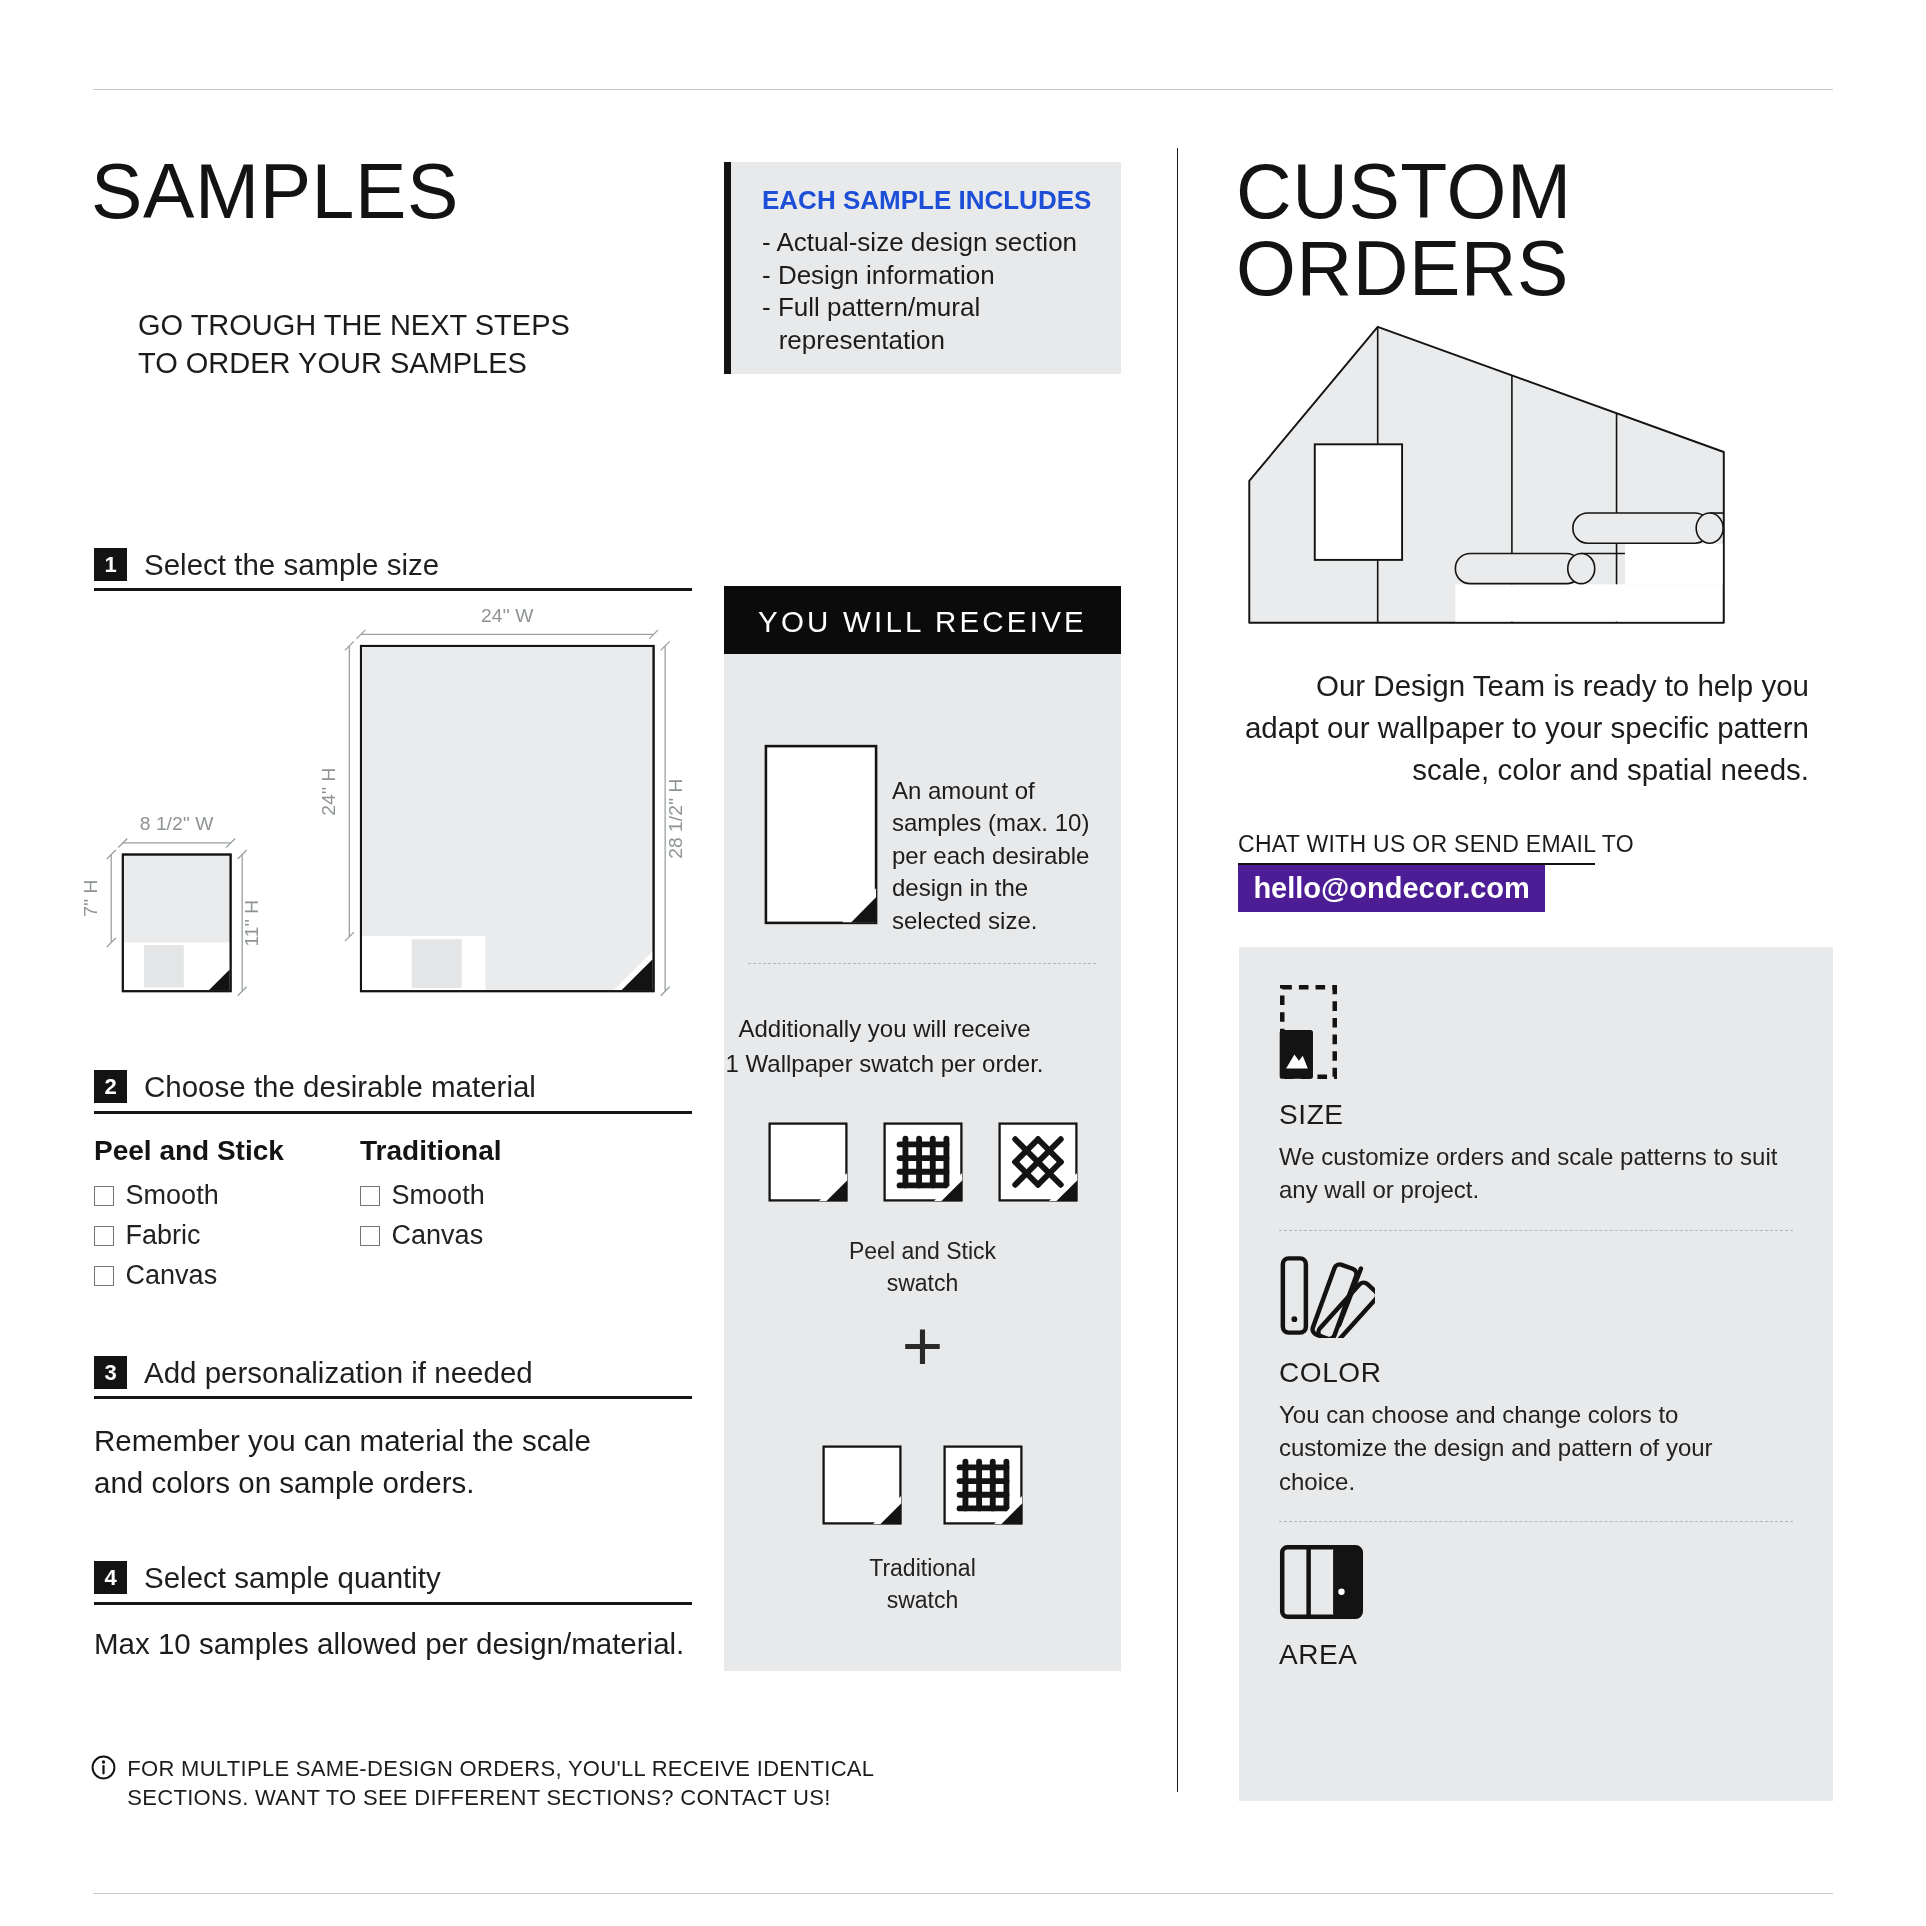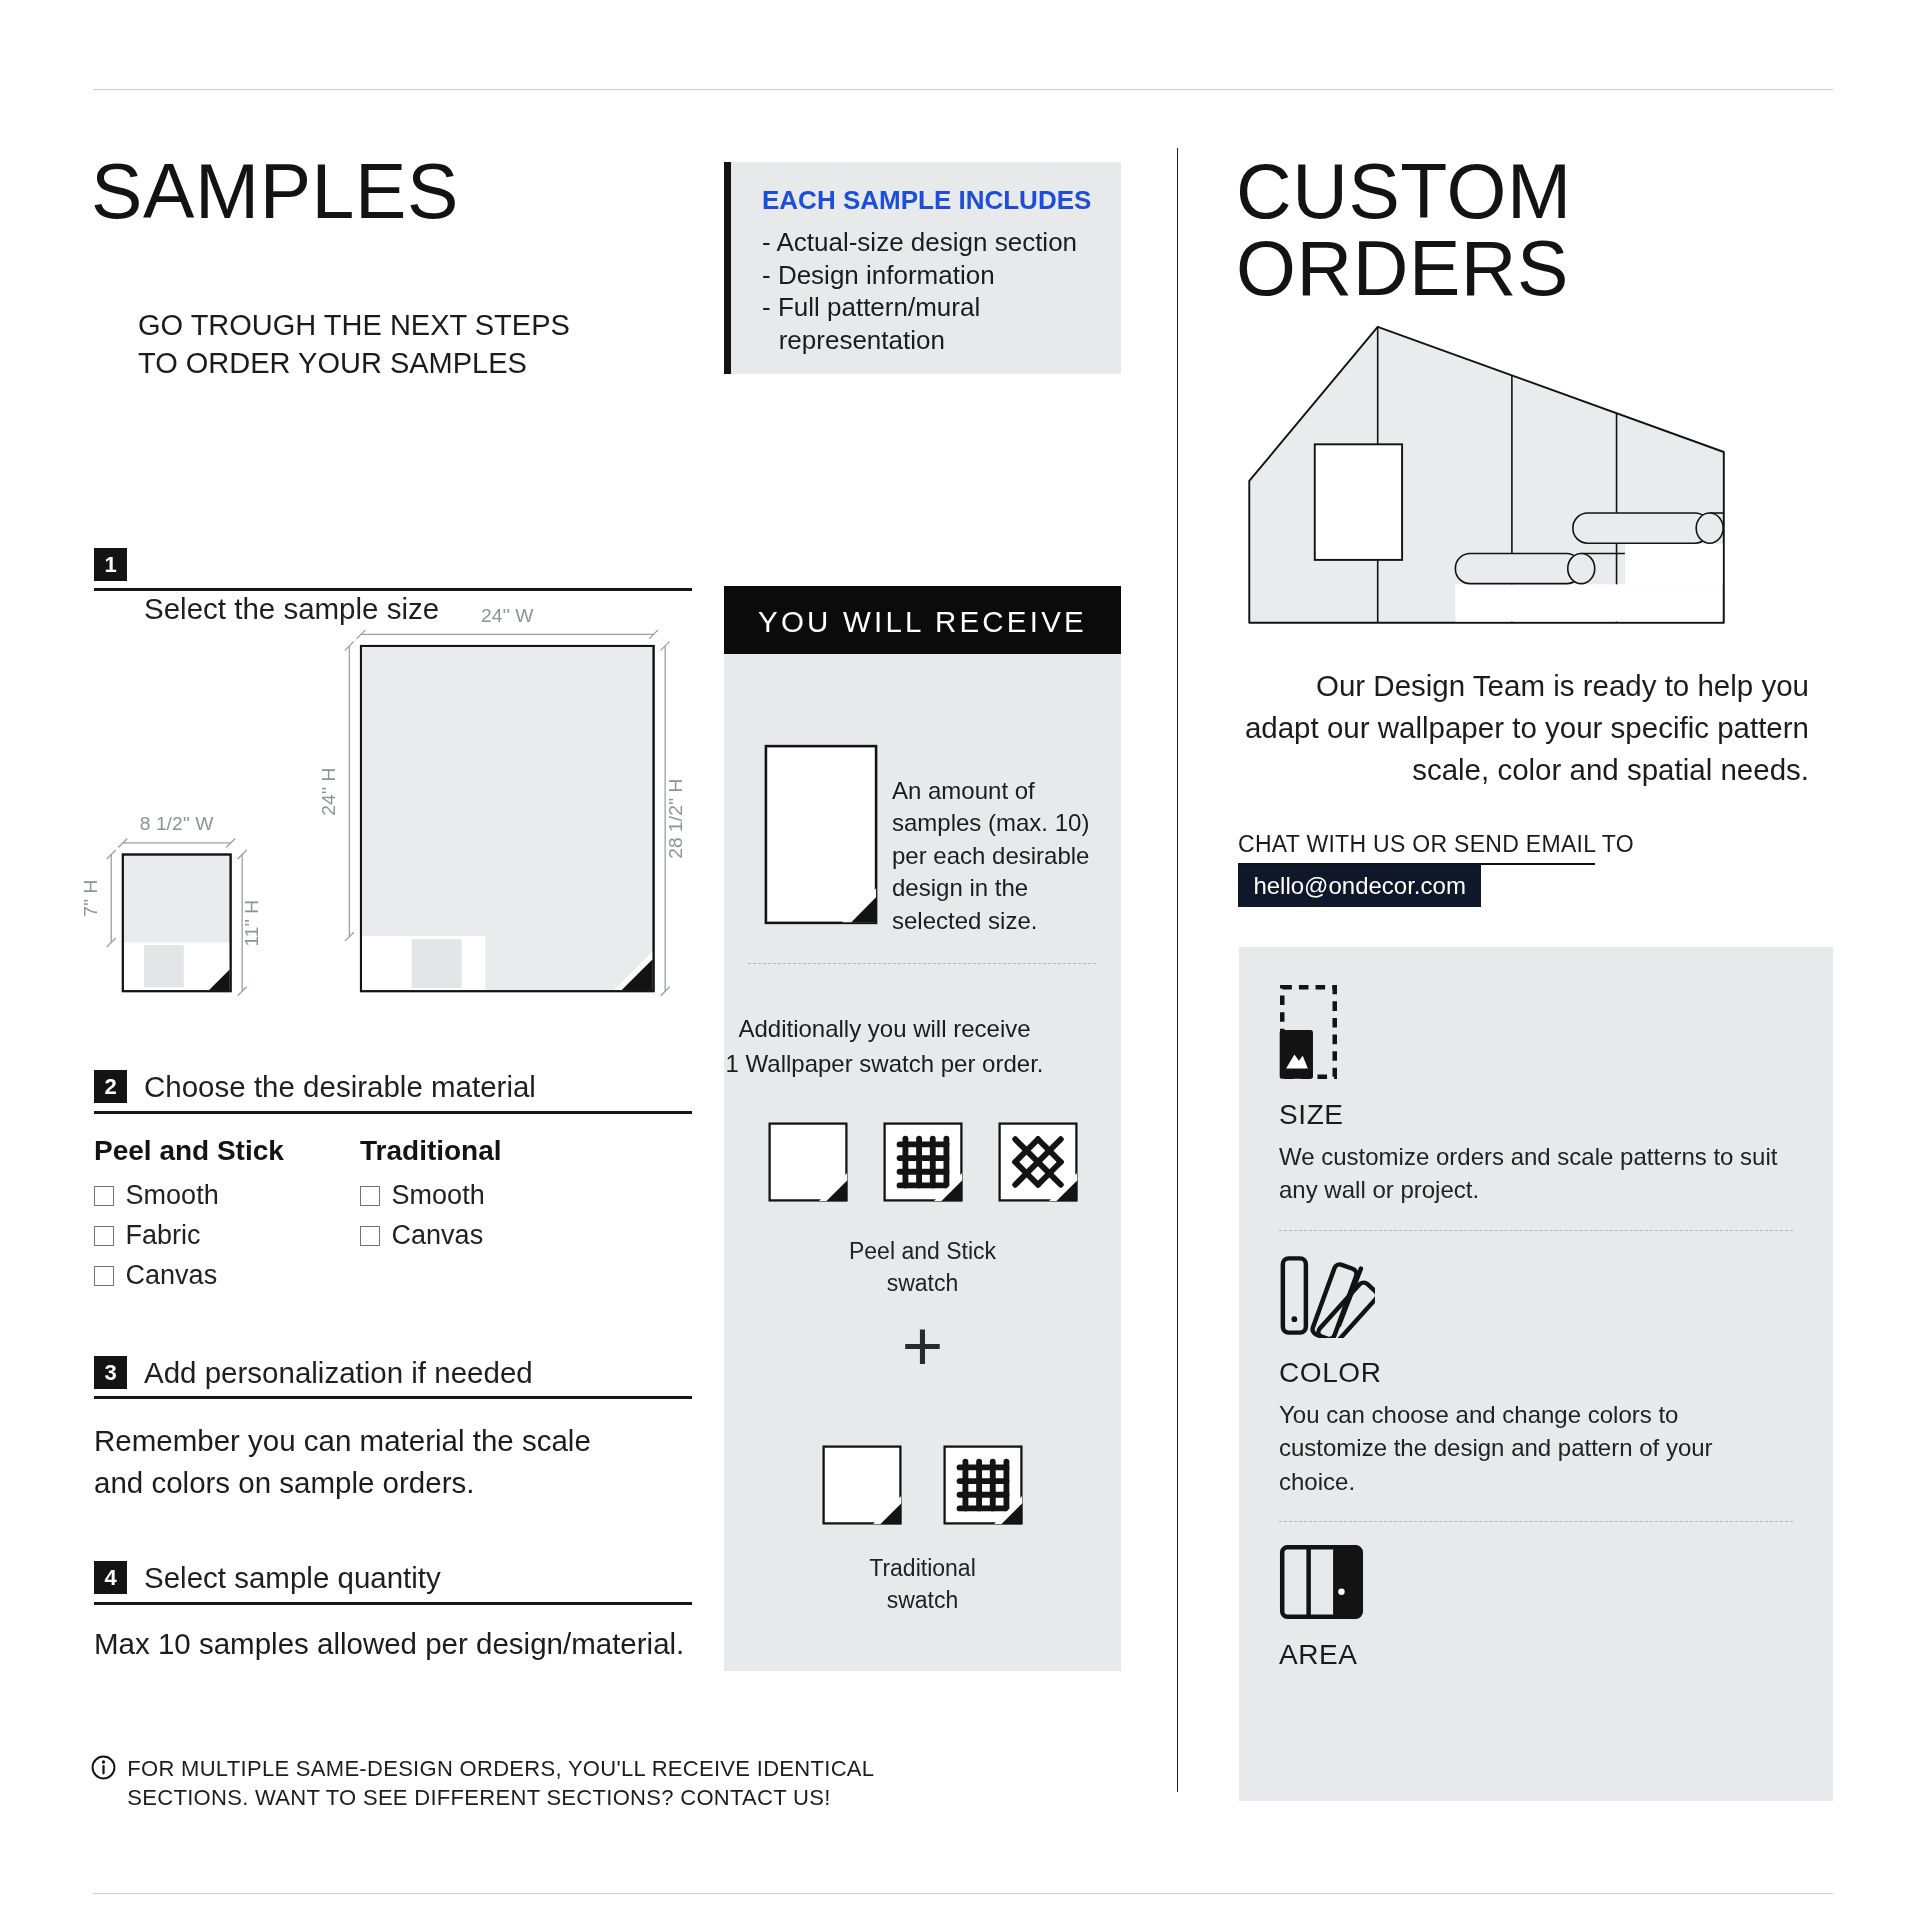--- a/index.html
+++ b/index.html
@@ -36,21 +36,21 @@
 
   <div class="abs rule" style="left:93px; top:89px; width:1740px;"></div>
   <div class="abs rule" style="left:93px; top:1893px; width:1740px;"></div>
 
   <div class="abs big-title" style="left:91px; top:153px;">SAMPLES</div>
 
   <div class="abs prel" style="left:94px; top:307px; font-size:29px; line-height:1.3; color:#1b1b1b;margin-left:44px;">GO TROUGH THE NEXT STEPS
 TO ORDER YOUR SAMPLES</div>
 
   <div class="abs step-num" style="left:94px; top:548px;">1</div>
-  <div class="abs step-title" style="left:144px; top:548px;margin-top:44px;">Select the sample size</div>
+  <div class="abs step-title" style="left:144px; top:548px;">Select the sample size</div>
   <div class="abs step-rule" style="left:94px; top:588px; width:598px;"></div>
 
   <svg class="abs" style="left:83px; top:604px;" width="629" height="424" viewBox="0 0 980 660">
 
     <rect x="62" y="390" width="168" height="213" fill="#e9ebec" stroke="#131313" stroke-width="3"></rect>
     <rect x="64" y="527" width="164" height="74" fill="#ffffff"></rect>
     <rect x="95" y="531" width="62" height="66" fill="#e3e5e6"></rect>
     <path d="M186,601 L228,601 L228,559 Z" fill="#ffffff"></path>
     <path d="M196,601.5 L228.5,601.5 L228.5,569 Z" fill="#131313"></path>
     <rect x="62" y="390" width="168" height="213" fill="none" stroke="#131313" stroke-width="3"></rect>
@@ -251,21 +251,21 @@
 
     <line x1="533" y1="362" x2="601" y2="362" stroke="#131313" stroke-width="2.5"></line>
     <rect x="337" y="362" width="196" height="47" rx="23" fill="#e9ebec" stroke="#131313" stroke-width="2.5"></rect>
     <ellipse cx="533" cy="385.5" rx="21" ry="23.5" fill="#e9ebec" stroke="#131313" stroke-width="2.5"></ellipse>
   </svg>
 
   <div class="abs body-text" style="left:1238px; top:665px; width:571px;text-align:right;">Our Design Team is ready to help you adapt our wallpaper to your specific pattern scale, color and spatial needs.</div>
 
   <div class="abs" style="left:1238px; top:831px; font-size:23px; letter-spacing:0.3px; color:#1b1b1b;">CHAT WITH US OR SEND EMAIL TO</div>
   <div class="abs" style="left:1238px; top:863px; width:357px; height:1.9px; background:#111;"></div>
-  <div class="abs" style="left:1238px; top:865px; background:#0f172a; color:#ffffff; font-size:24px; padding:7px 15.4px;">hello@ondecor.com</div>
+  <div class="abs" style="left:1238px; top:865px; background:#4c1d95; color:#ffffff; font-size:29px; padding:7px 15.4px;font-weight:bold;">hello@ondecor.com</div>
 
   <div class="abs gray-panel" style="left:1239px; top:947px; width:594px; height:854px; box-sizing:border-box; padding:37px 0 0 40px;">
 
     
     <svg width="59" height="96" viewBox="0 0 92 150">
       <rect x="5" y="5" width="82" height="140" fill="none" stroke="#131313" stroke-width="7" stroke-dasharray="15 11"></rect>
       <rect x="1" y="72" width="52" height="76" rx="4" fill="#131313"></rect>
       <path d="M11,132 L24,110 L31,120 L37,112 L45,132 Z" fill="#ffffff"></path>
     </svg>
     <div class="feat-title">SIZE</div>

